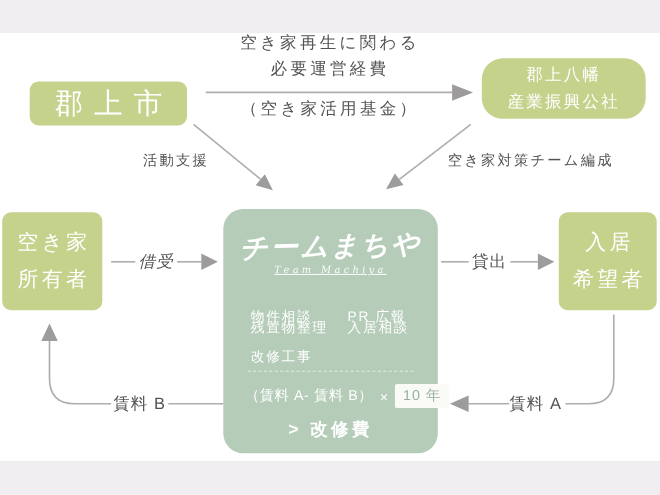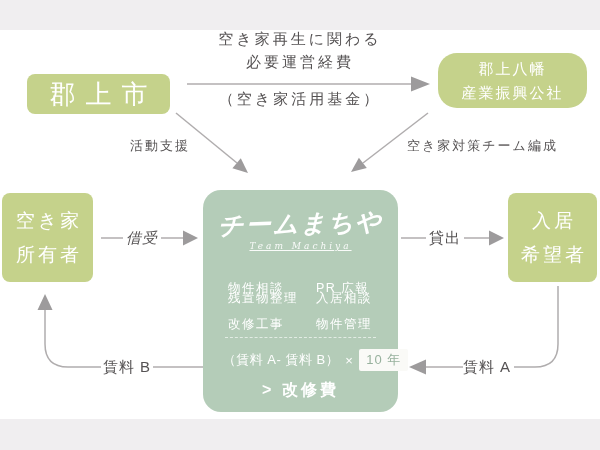--- a/index.html
+++ b/index.html
@@ -163,21 +163,20 @@
 
   <div class="teambox">
     <div class="logo">チームまちや</div>
     <div class="logo-sub">Team Machiya</div>
 
     <div class="svc svc-l svc-row0">物件相談</div>
     <div class="svc svc-l svc-row1">残置物整理</div>
     <div class="svc svc-l svc-row2">改修工事</div>
     <div class="svc svc-r svc-row0">PR 広報</div>
     <div class="svc svc-r svc-row1">入居相談</div>
-    <div class="svc svc-r svc-row2">物件管理</div>
 
     <div class="dash"></div>
 
     <div class="formula">
       <span>（賃料 A- 賃料 B）</span>
       <span>×</span>
       <span class="chip">10 年</span>
     </div>
     <div class="result">&gt; 改修費</div>
   </div>

